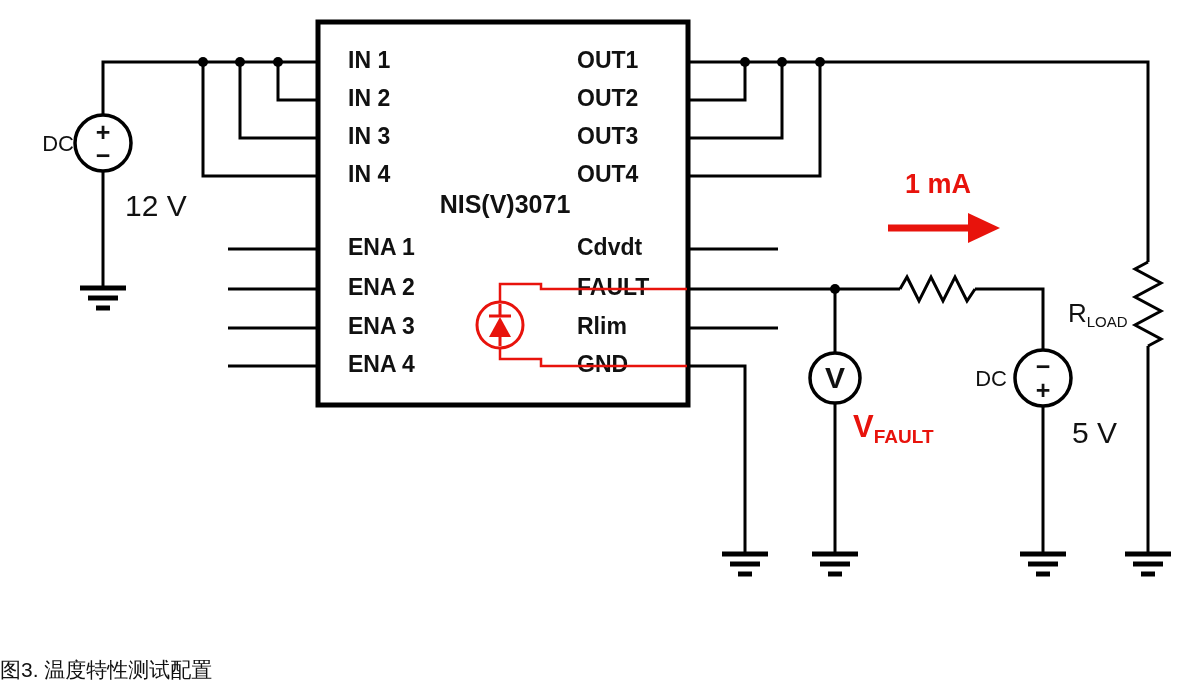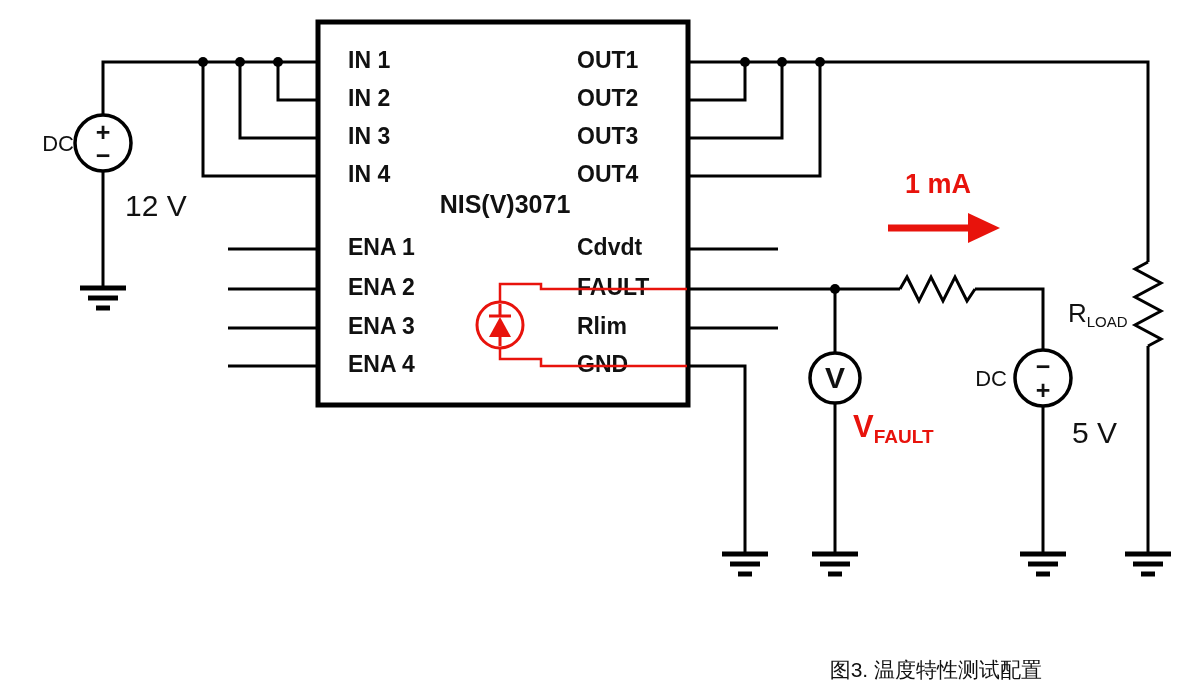--- a/index.html
+++ b/index.html
@@ -24,21 +24,21 @@
   .rload-sub  { font-size:15px; fill:#111; }
 
   .red-stroke { stroke:#e8130c; fill:none; }
   .red-fill   { fill:#e8130c; stroke:none; }
   .red-text   { fill:#e8130c; }
   .amp-label  { font-size:27px; font-weight:700; }
   .vf-main    { font-size:31px; font-weight:600; }
   .vf-sub     { font-size:19px; font-weight:600; }
 
   .caption { position:absolute; top:656px; left:0; width:1042px;
-             text-align:right; font-size:21px; color:#111; }
+             text-align:left; font-size:21px; color:#111; }
 </style>
 </head>
 <body>
 
 <div class="stage">
 <svg width="1193" height="700" viewBox="0 0 1193 700">
 
   <defs>
     <g id="gnd-sym">
       <line class="gnd" x1="-23" y1="0" x2="23" y2="0"></line>

